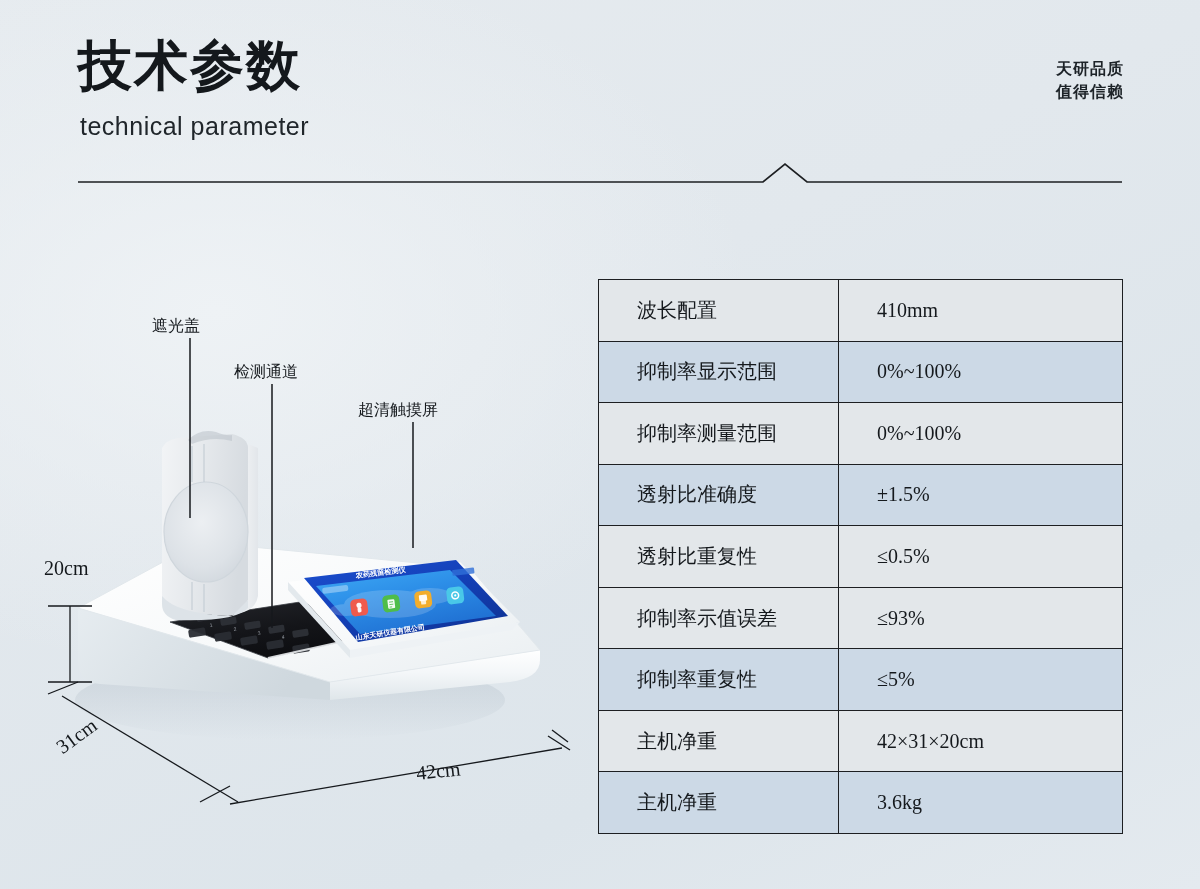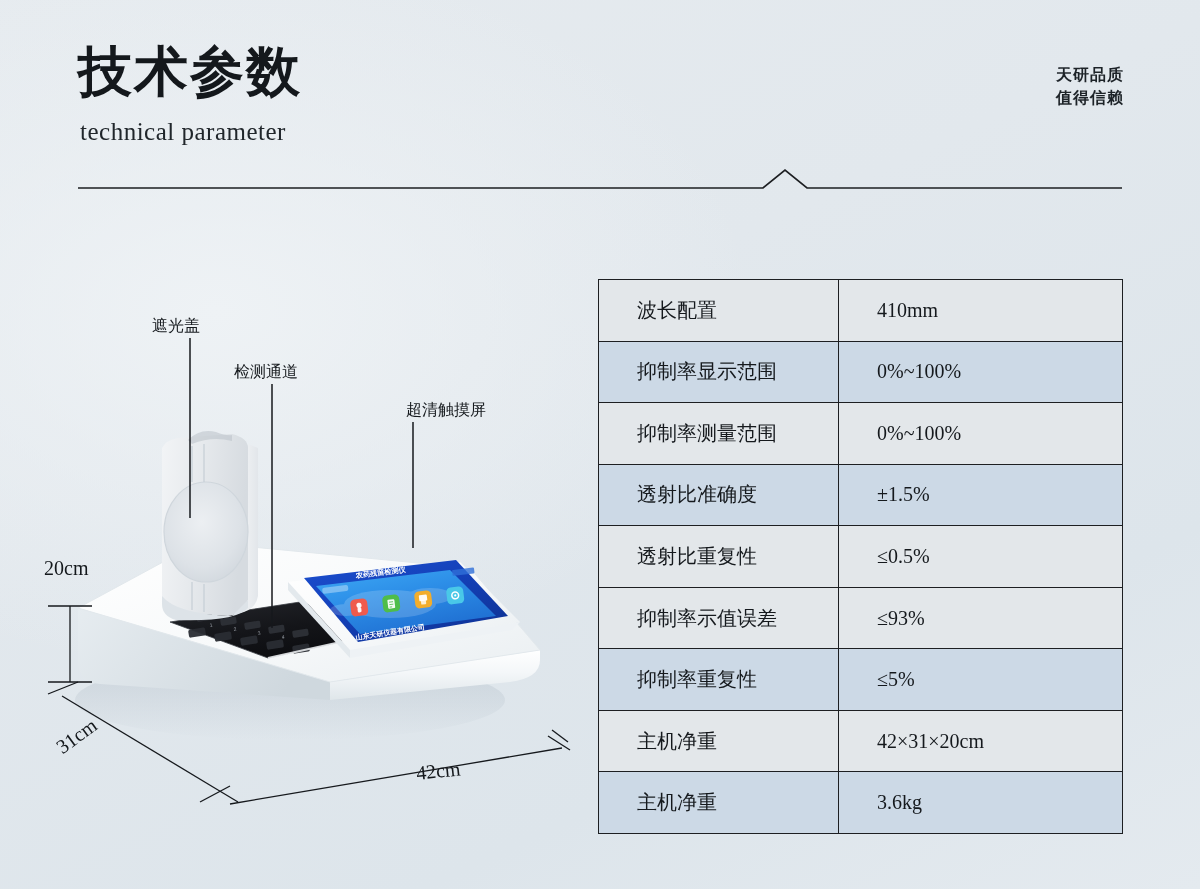--- a/index.html
+++ b/index.html
@@ -11,52 +11,52 @@
     position:relative; overflow:hidden;
   }
   #page {
     position:absolute; left:0; top:0; width:1200px; height:889px;
     background:
       radial-gradient(900px 600px at 18% 35%, #eef2f5 0%, rgba(238,242,245,0) 60%),
       linear-gradient(155deg,#e6ebef 0%, #e2e8ed 40%, #dde5eb 75%, #e4eaef 100%);
   }
 
   
-  #header { position:absolute; left:0; top:8px; width:1200px; height:200px; }
+  #header { position:absolute; left:0; top:2px; width:1200px; height:200px; }
   #title-cn {
     position:absolute; left:78px; top:36px;
     font-size:54px; font-weight:700; color:#14181c;
     letter-spacing:2px; line-height:1.05;
     font-family:"Liberation Serif", serif;
   }
   #title-en {
     position:absolute; left:80px; top:110px;
     font-size:25px; color:#20262b; letter-spacing:0.5px;
-    font-family:Liberation Serif, serif;
+    font-family:Liberation Sans, sans-serif;
   }
   #slogan {
     position:absolute; right:76px; top:55px;
     text-align:right; font-size:16px; line-height:1.45;
     color:#1d2328; letter-spacing:1px;
     font-family:"Liberation Sans", sans-serif; font-weight:600;
   }
   #slogan div { white-space:nowrap; }
 
   #divider { position:absolute; left:0px; top:158px; width:1200px; height:40px; }
 
   
   #product { position:absolute; left:0px; top:230px; width:600px; height:620px; }
 
   .callout-label {
     position:absolute; font-size:16px; color:#15191d; white-space:nowrap;
     font-family:"Liberation Serif", serif;
   }
   #lbl-cover  { left:152px; top:316px; }
   #lbl-chan   { left:234px; top:362px; }
-  #lbl-screen { left:358px; top:400px;margin-left:48px; }
+  #lbl-screen { left:358px; top:400px; }
 
   .dim-label {
     position:absolute; font-size:20px; color:#14181c; white-space:nowrap;
     font-family:"Liberation Serif", serif;
   }
   #dim-h  { left:44px;  top:557px; }
   #dim-d  { left:52px;  top:740px; transform:rotate(-36deg); transform-origin:left top; }
   #dim-w  { left:415px; top:762px; transform:rotate(-6deg); transform-origin:left top; }
 
   

